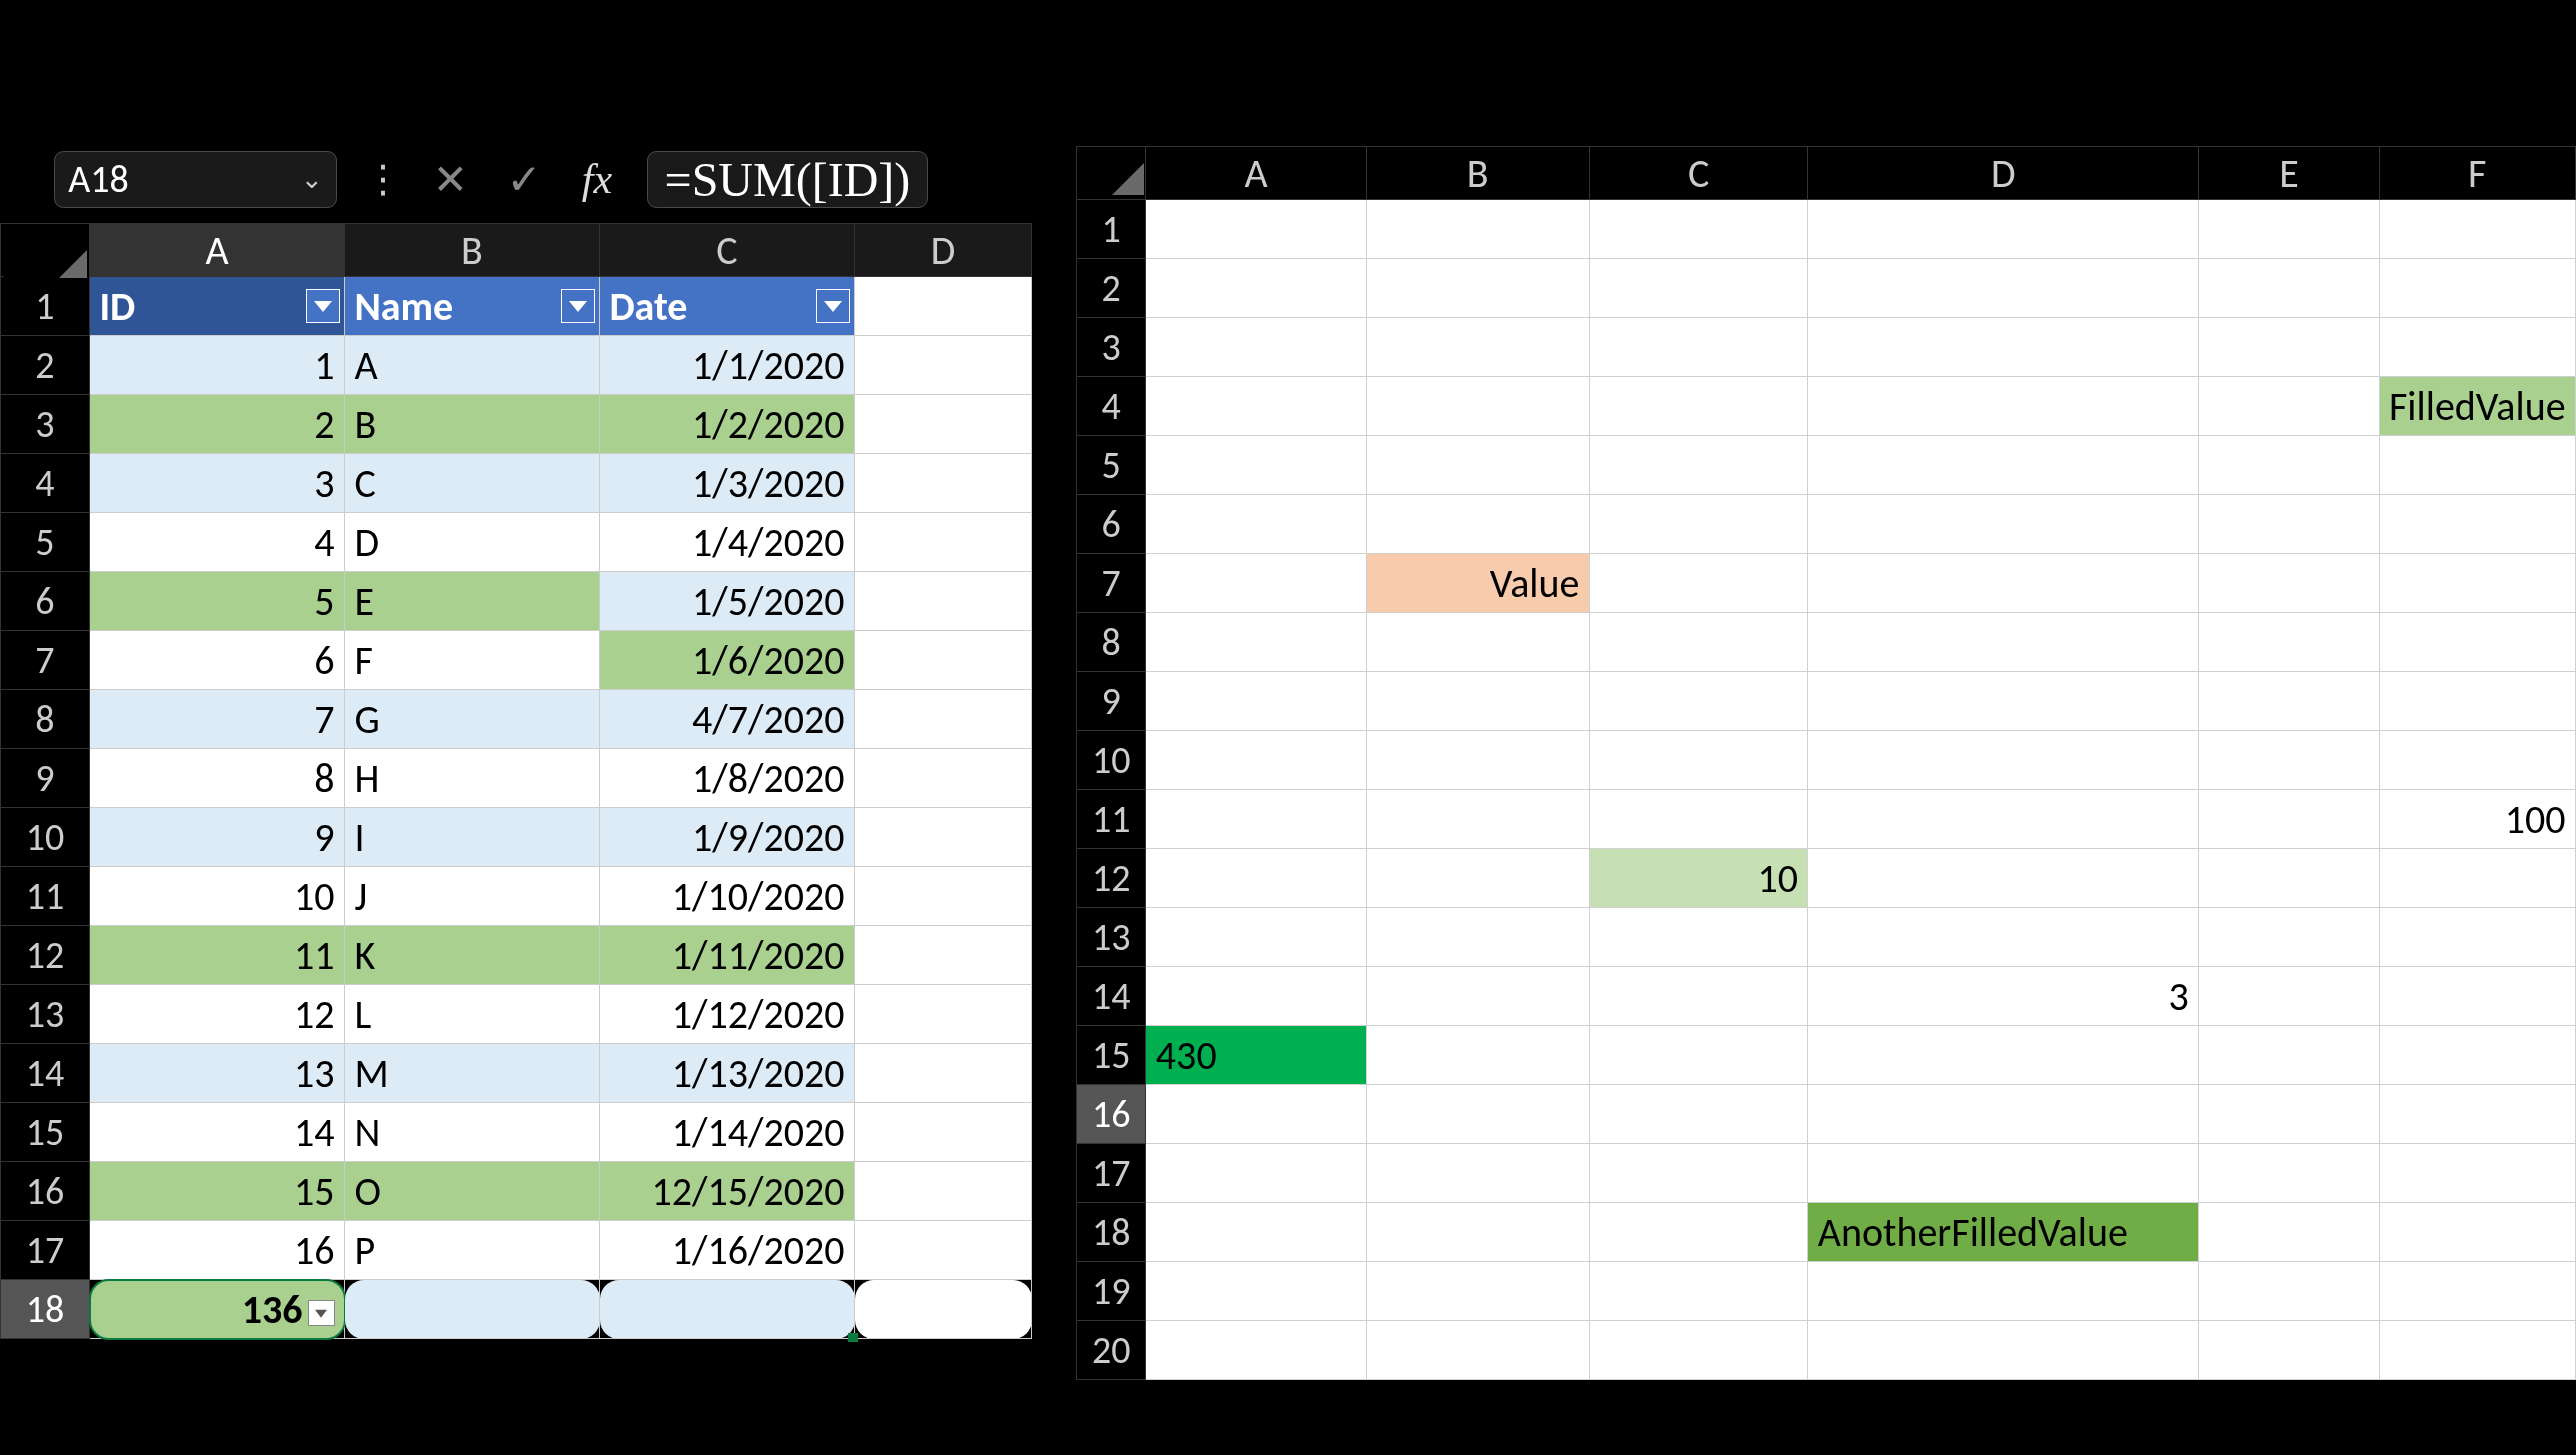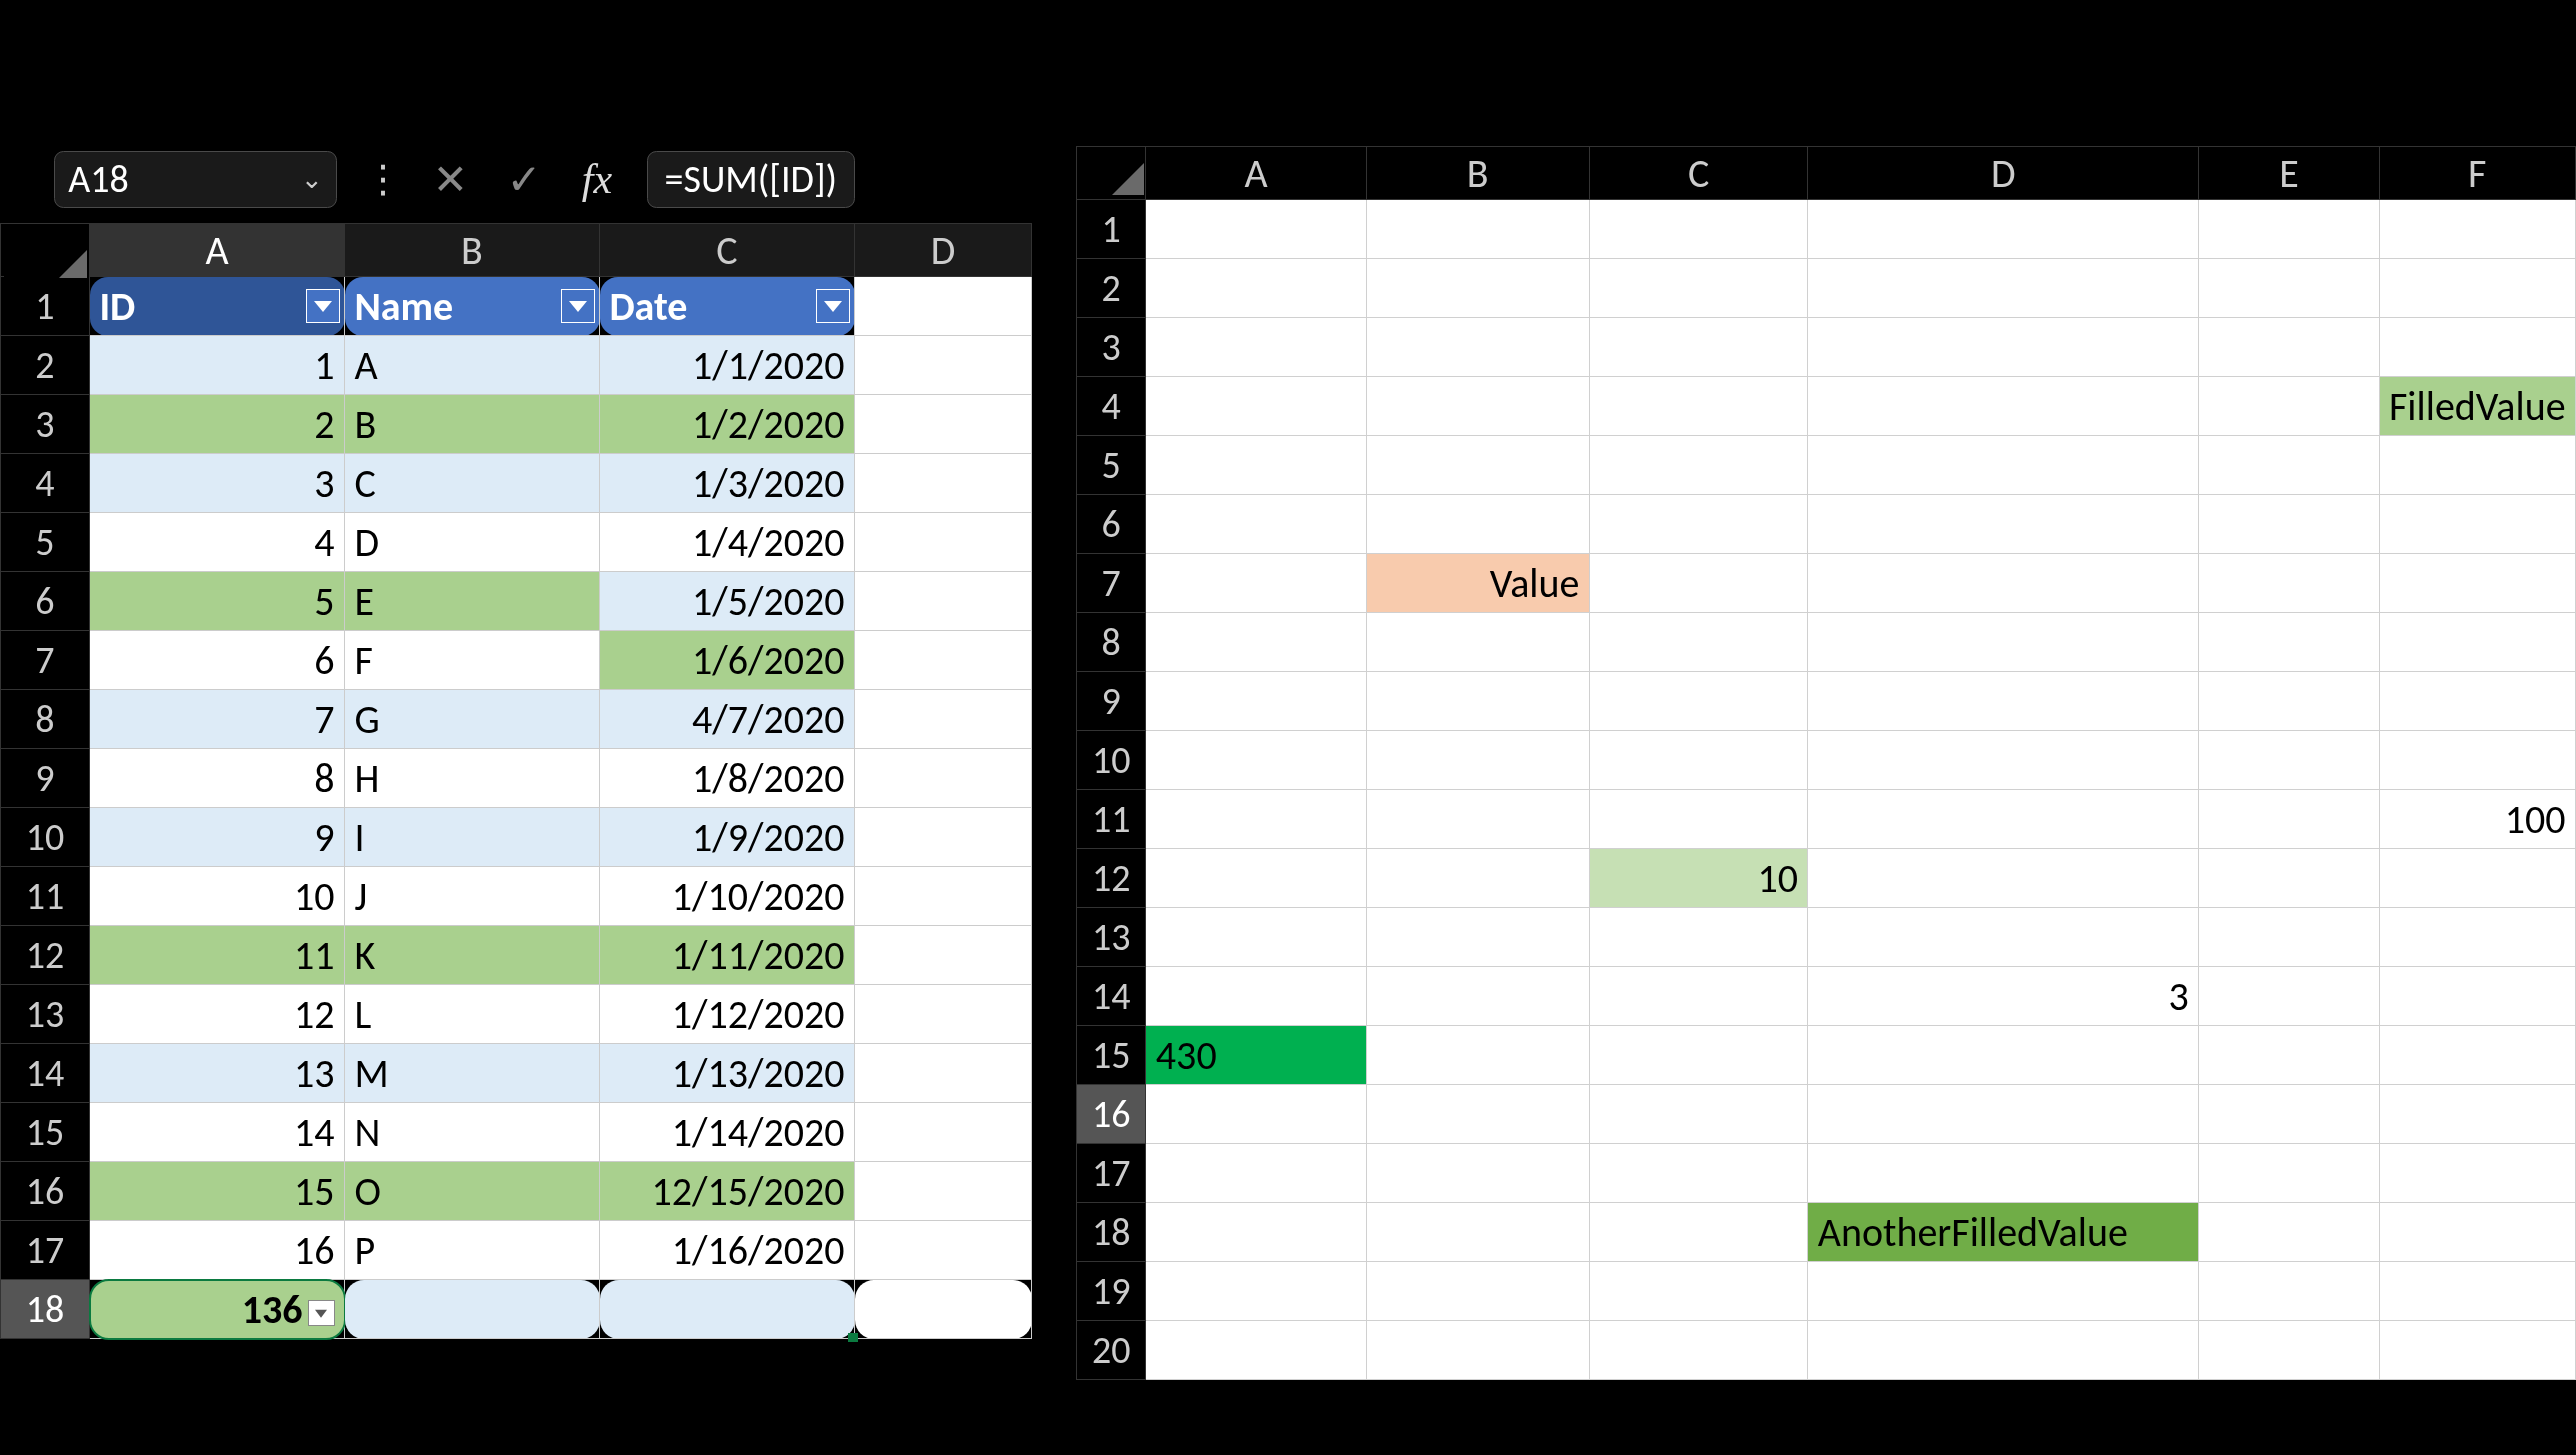--- a/index.html
+++ b/index.html
@@ -54,25 +54,26 @@
     font-family: 'Times New Roman', serif;
     font-size: 42px;
     padding: 0 7.5px;
   }
   .formula-input {
     background: #1a1a1a;
     border: 1.9px solid #4a4a4a;
     border-radius: 9.4px;
     padding: 5.7px 17px;
     color: #fff;
-    font-size: 38px;
+    font-size: 48px;
     height: 57px;
     flex: 0 0 auto;
     display: flex;
     align-items: center;
+    font-family: Liberation Serif, serif;
   }
   
   .grid1 {
     position: relative;
   }
   .corner-tri {
     position: absolute;
     left: 3.8px;
     top: 5.7px;
     width: 85px;
@@ -125,21 +126,20 @@
     padding: 0 9.4px;
     position: relative;
   }
   
   .tblhdr {
     background: #4472C4 !important;
     color: #fff;
     font-weight: bold;
     padding-left: 9.4px;
     position: relative;
-    border-radius: 18px;
   }
   .tblhdr.sel-header {
     background: #2F5597 !important;
   }
   .filter-btn {
     position: absolute;
     right: 3.8px;
     top: 50%;
     transform: translateY(-50%);
     width: 34px;

